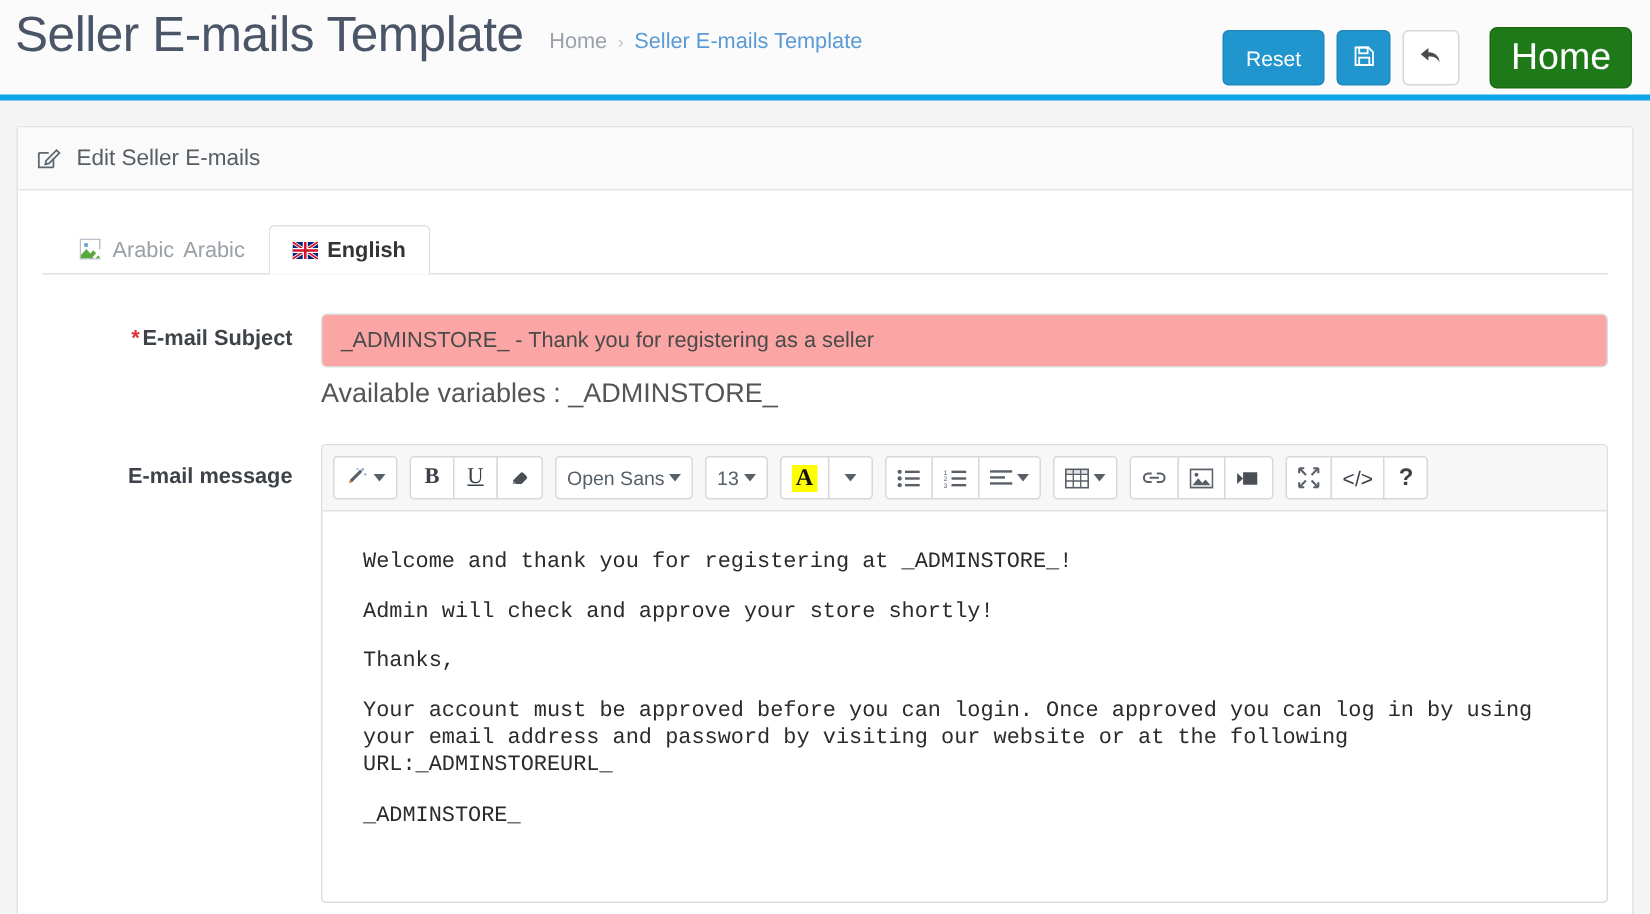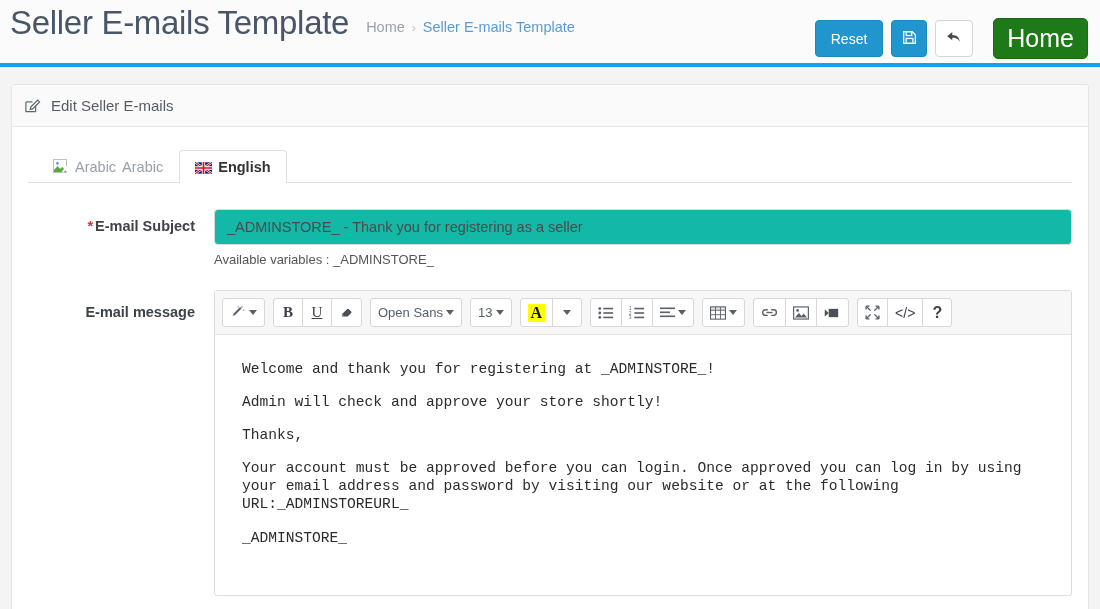--- a/index.html
+++ b/index.html
@@ -177,26 +177,26 @@
   .form-control-wrap { flex: 1; }
   .text-input {
     width: 100%;
     height: 36px;
     border: 1px solid #dcdcdc;
     border-radius: 4px;
     padding: 0 12px;
     font-size: 14.5px;
     color: #4a4a4a;
     font-family: "Liberation Sans", sans-serif;
-    background: #14b8a6;
+    background: #fca5a5;
     outline: none;
   }
   .help-text {
     margin-top: 7px;
-    font-size: 13px;
+    font-size: 18px;
     color: #555555;
   }
 
   
   .editor-row { margin-top: 23px; }
   .editor-label { padding-top: 14px; }
   .editor {
     border: 1px solid #dcdcdc;
     border-radius: 3px;
     background: #ffffff;

